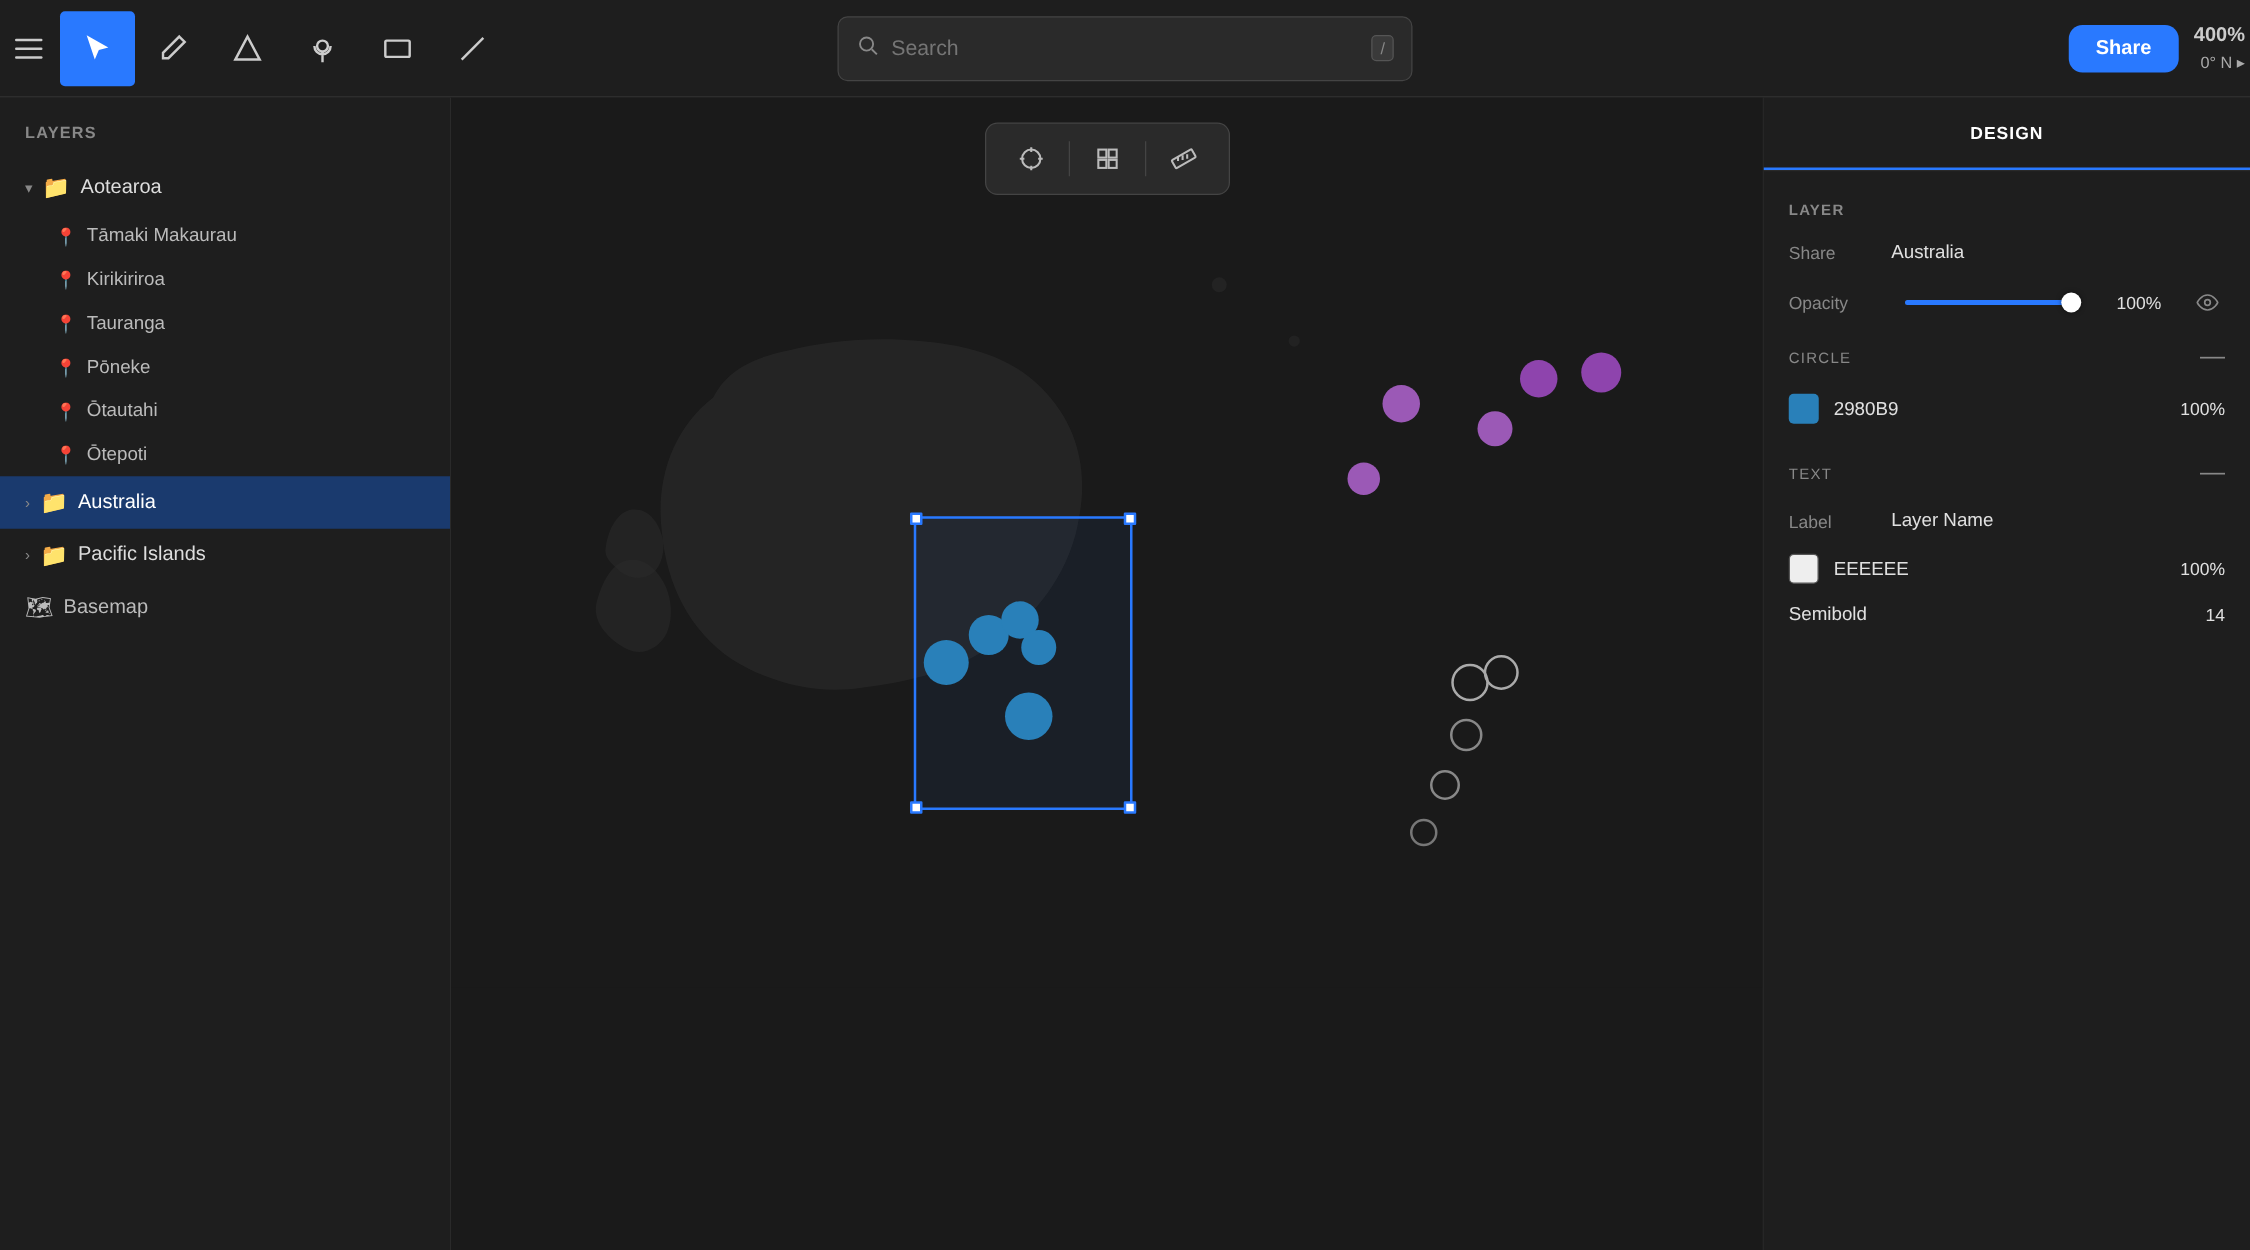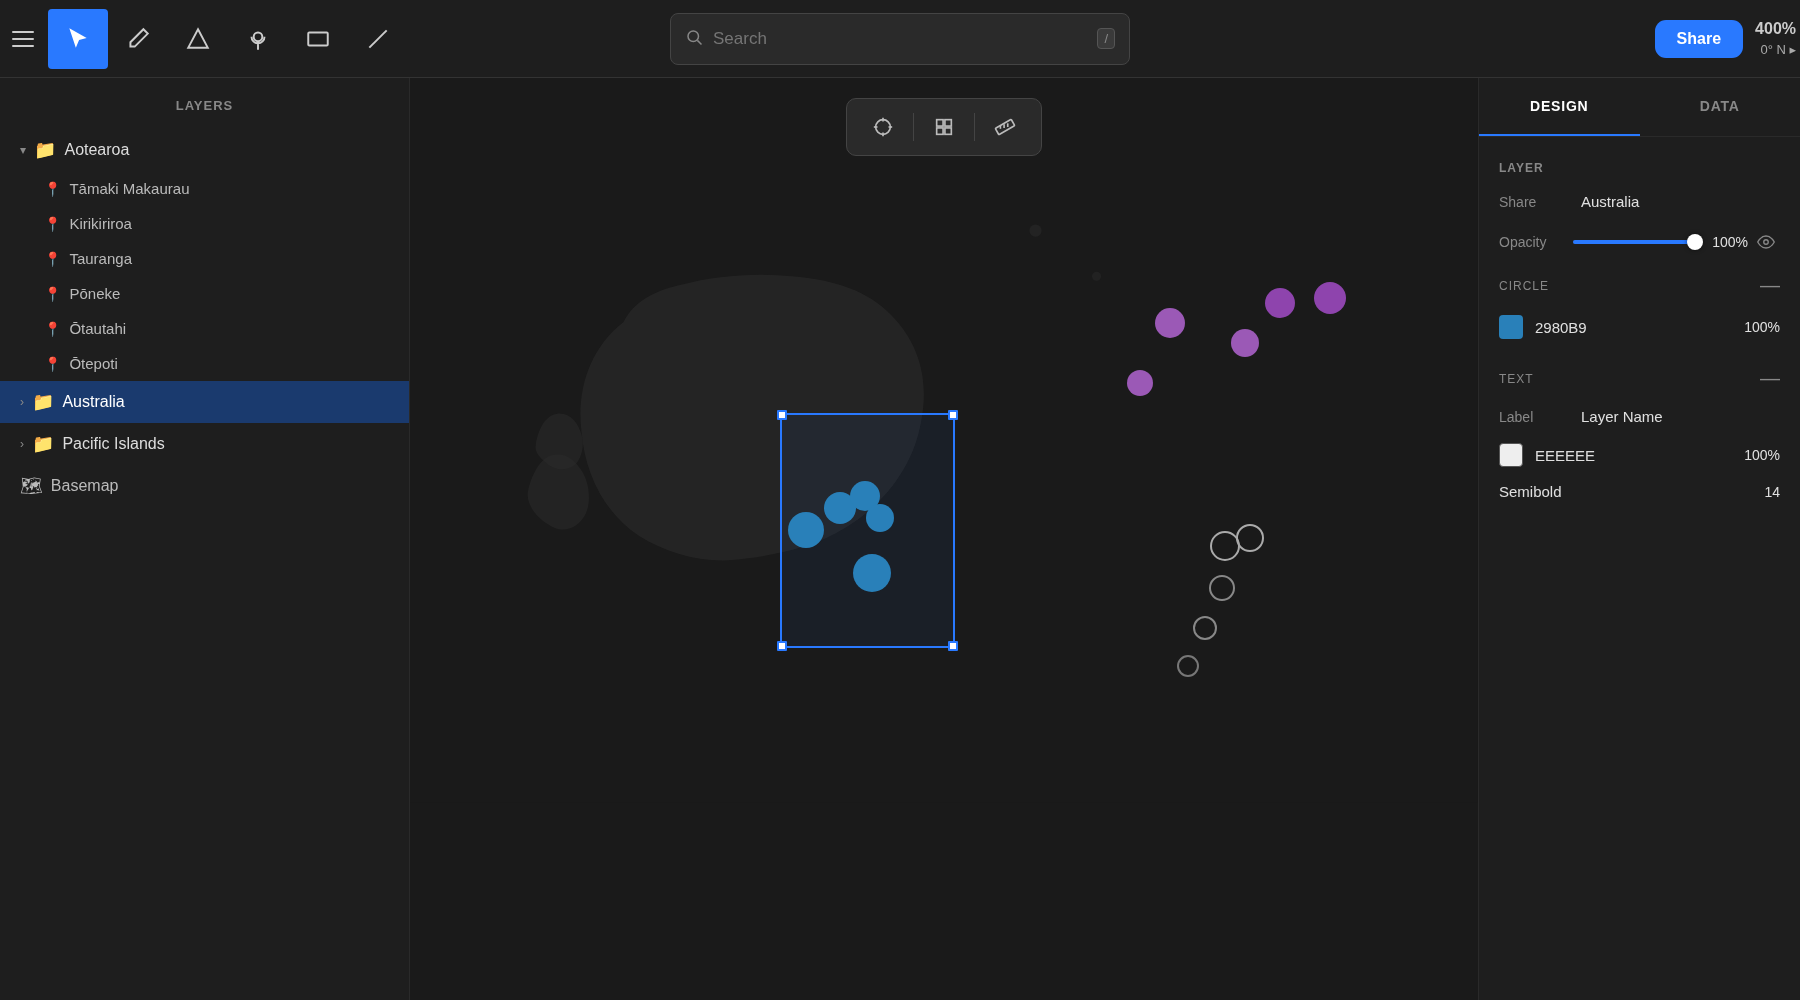--- a/index.html
+++ b/index.html
@@ -116,26 +116,25 @@
 
     
     .main {
       display: flex;
       flex: 1;
       overflow: hidden;
     }
 
     
     .sidebar {
-      width: 410px;
+      width: 361px;
       background: #1e1e1e;
       border-right: 1px solid #2a2a2a;
       flex-shrink: 0;
       padding: 20px 0;
-      text-align: center;
     }
     .sidebar-title {
       font-size: 13px;
       font-weight: 700;
       color: #888;
       letter-spacing: 1px;
       padding: 0 20px 16px;
     }
     .layer-group {
       cursor: pointer;
@@ -231,21 +230,21 @@
       width: 10px;
       height: 10px;
       background: #fff;
       border: 2px solid #2979ff;
       border-radius: 1px;
       transform: translate(-50%, -50%);
     }
 
     
     .right-panel {
-      width: 322px;
+      width: 390px;
       background: #1e1e1e;
       border-left: 1px solid #2a2a2a;
       flex-shrink: 0;
       display: flex;
       flex-direction: column;
       justify-content: space-between;
     }
     .panel-tabs {
       display: flex;
       border-bottom: 1px solid #2a2a2a;
@@ -288,21 +287,21 @@
       width: 70px;
       flex-shrink: 0;
     }
     .prop-value {
       font-size: 15px;
       color: #e0e0e0;
     }
     .opacity-row {
       display: flex;
       align-items: center;
-      gap: 4px;
+      gap: 23px;
       margin-bottom: 18px;
     }
     .opacity-label {
       font-size: 14px;
       color: #888;
       width: 70px;
     }
     .slider-wrap {
       flex: 1;
       display: flex;
@@ -592,21 +591,20 @@
     <div class="dot" style="left:815px; top:468px; width:30px; height:30px; background:transparent; border:2.5px solid #aaa;"></div>
     <div class="dot" style="left:840px; top:460px; width:28px; height:28px; background:transparent; border:2.5px solid #aaa;"></div>
     <div class="dot" style="left:812px; top:510px; width:26px; height:26px; background:transparent; border:2.5px solid #888;"></div>
     <div class="dot" style="left:795px; top:550px; width:24px; height:24px; background:transparent; border:2.5px solid #888;"></div>
     <div class="dot" style="left:778px; top:588px; width:22px; height:22px; background:transparent; border:2.5px solid #777;"></div>
   </div>
 
   <div class="right-panel">
     <div class="panel-tabs">
       <div class="panel-tab active">DESIGN</div>
-      <div class="panel-tab">DATA</div>
     </div>
     <div class="panel-body">
 
       <div class="section-title">LAYER</div>
 
       <div class="prop-row">
         <span class="prop-label">Share</span>
         <span class="prop-value">Australia</span>
       </div>
 

